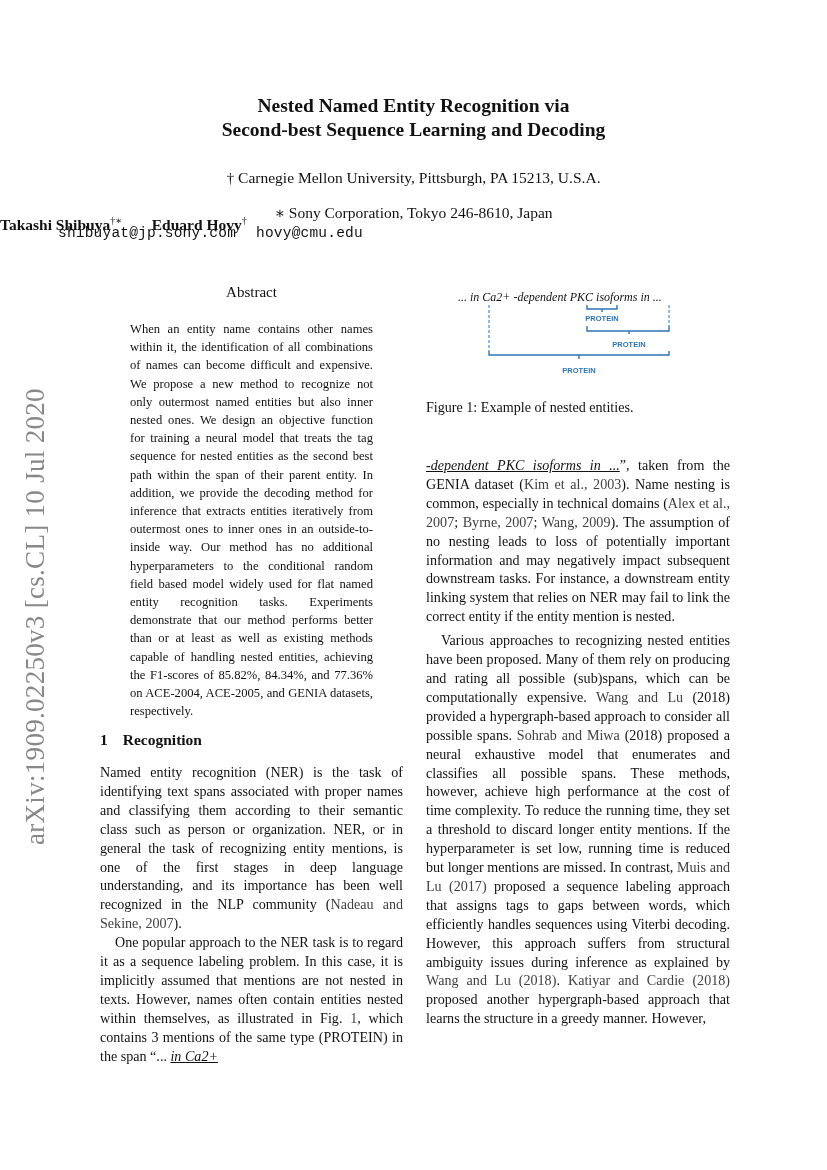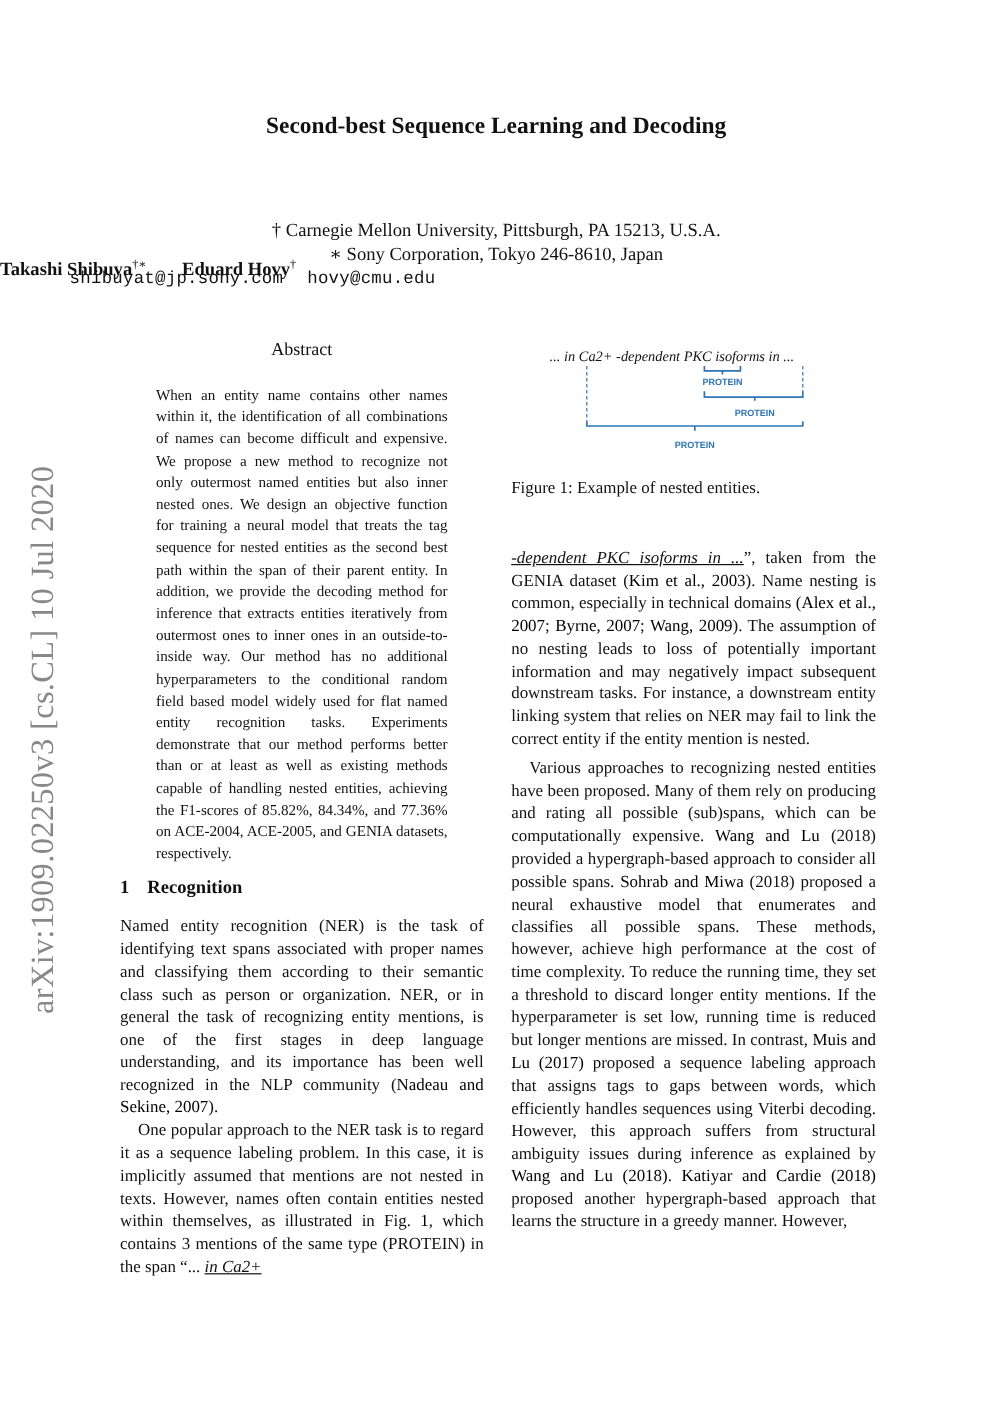--- a/index.html
+++ b/index.html
@@ -16,39 +16,40 @@
   .arxiv { left: 20px; top: 845px; transform-origin: 0 0; transform: rotate(-90deg);
            font-family: "Liberation Serif", "DejaVu Serif", serif; font-size: 27px; color: #888; white-space: nowrap; letter-spacing: 0.3px; }
   .abs-heading { left: 130px; width: 243px; top: 284px; text-align: center; font-weight: normal; font-size: 15px; }
   .abstract { left: 130px; width: 243px; top: 320px; font-size: 12.6px; line-height: 18.2px; text-align: justify; hyphens: manual; }
   .col-left { left: 100px; width: 303px; font-size: 14.1px; line-height: 18.9px; text-align: justify; }
   .col-right { left: 426px; width: 304px; font-size: 14.1px; line-height: 18.9px; text-align: justify; }
   .sec-heading { left: 100px; top: 731px; font-weight: bold; font-size: 15.5px; }
   .sec-heading .num { margin-right: 15px; }
   p { margin: 0; }
   .indent { text-indent: 15px; }
-  .cite { color: #000000; }
+  .cite { color: #404040; }
   .fig-caption { left: 426px; width: 304px; top: 399px; text-align: left; font-size: 14.1px; }
   .figure { left: 440px; top: 284px; width: 290px; height: 100px; }
   i { font-style: italic; text-decoration: underline; }
 </style>
 </head>
 <body>
 
 <div class="abs title">
+  <div>Nested Named Entity Recognition via</div>
   <div>Second-best Sequence Learning and Decoding</div>
 </div>
 
 <div class="abs authors">
   <span>Takashi Shibuya</span><sup>†∗</sup>
   <span style="display:inline-block;width:22px"></span>
   <span>Eduard Hovy</span><sup>†</sup>
 </div>
 
-<div class="abs affil" style="top:183px">† Carnegie Mellon University, Pittsburgh, PA 15213, U.S.A.</div>
+<div class="abs affil" style="top:168px">† Carnegie Mellon University, Pittsburgh, PA 15213, U.S.A.</div>
 <div class="abs affil" style="top:203px">∗ Sony Corporation, Tokyo 246-8610, Japan</div>
 
 <div class="abs emails">
   <span>shibuyat@jp.sony.com</span><span>hovy@cmu.edu</span>
 </div>
 
 <div class="abs arxiv">arXiv:1909.02250v3  [cs.CL]  10 Jul 2020</div>
 
 <div class="abs abs-heading">Abstract</div>
 <div class="abs abstract">When an entity name contains other names within it, the identification of all combinations of names can become difficult and expensive. We propose a new method to recognize not only outermost named entities but also inner nested ones. We design an objective function for training a neural model that treats the tag sequence for nested entities as the second best path within the span of their parent entity. In addition, we provide the decoding method for inference that extracts entities iteratively from outermost ones to inner ones in an outside-to-inside way. Our method has no additional hyperparameters to the conditional random field based model widely used for flat named entity recognition tasks. Experiments demonstrate that our method performs better than or at least as well as existing methods capable of handling nested entities, achieving the F1-scores of 85.82%, 84.34%, and 77.36% on ACE-2004, ACE-2005, and GENIA datasets, respectively.</div>

